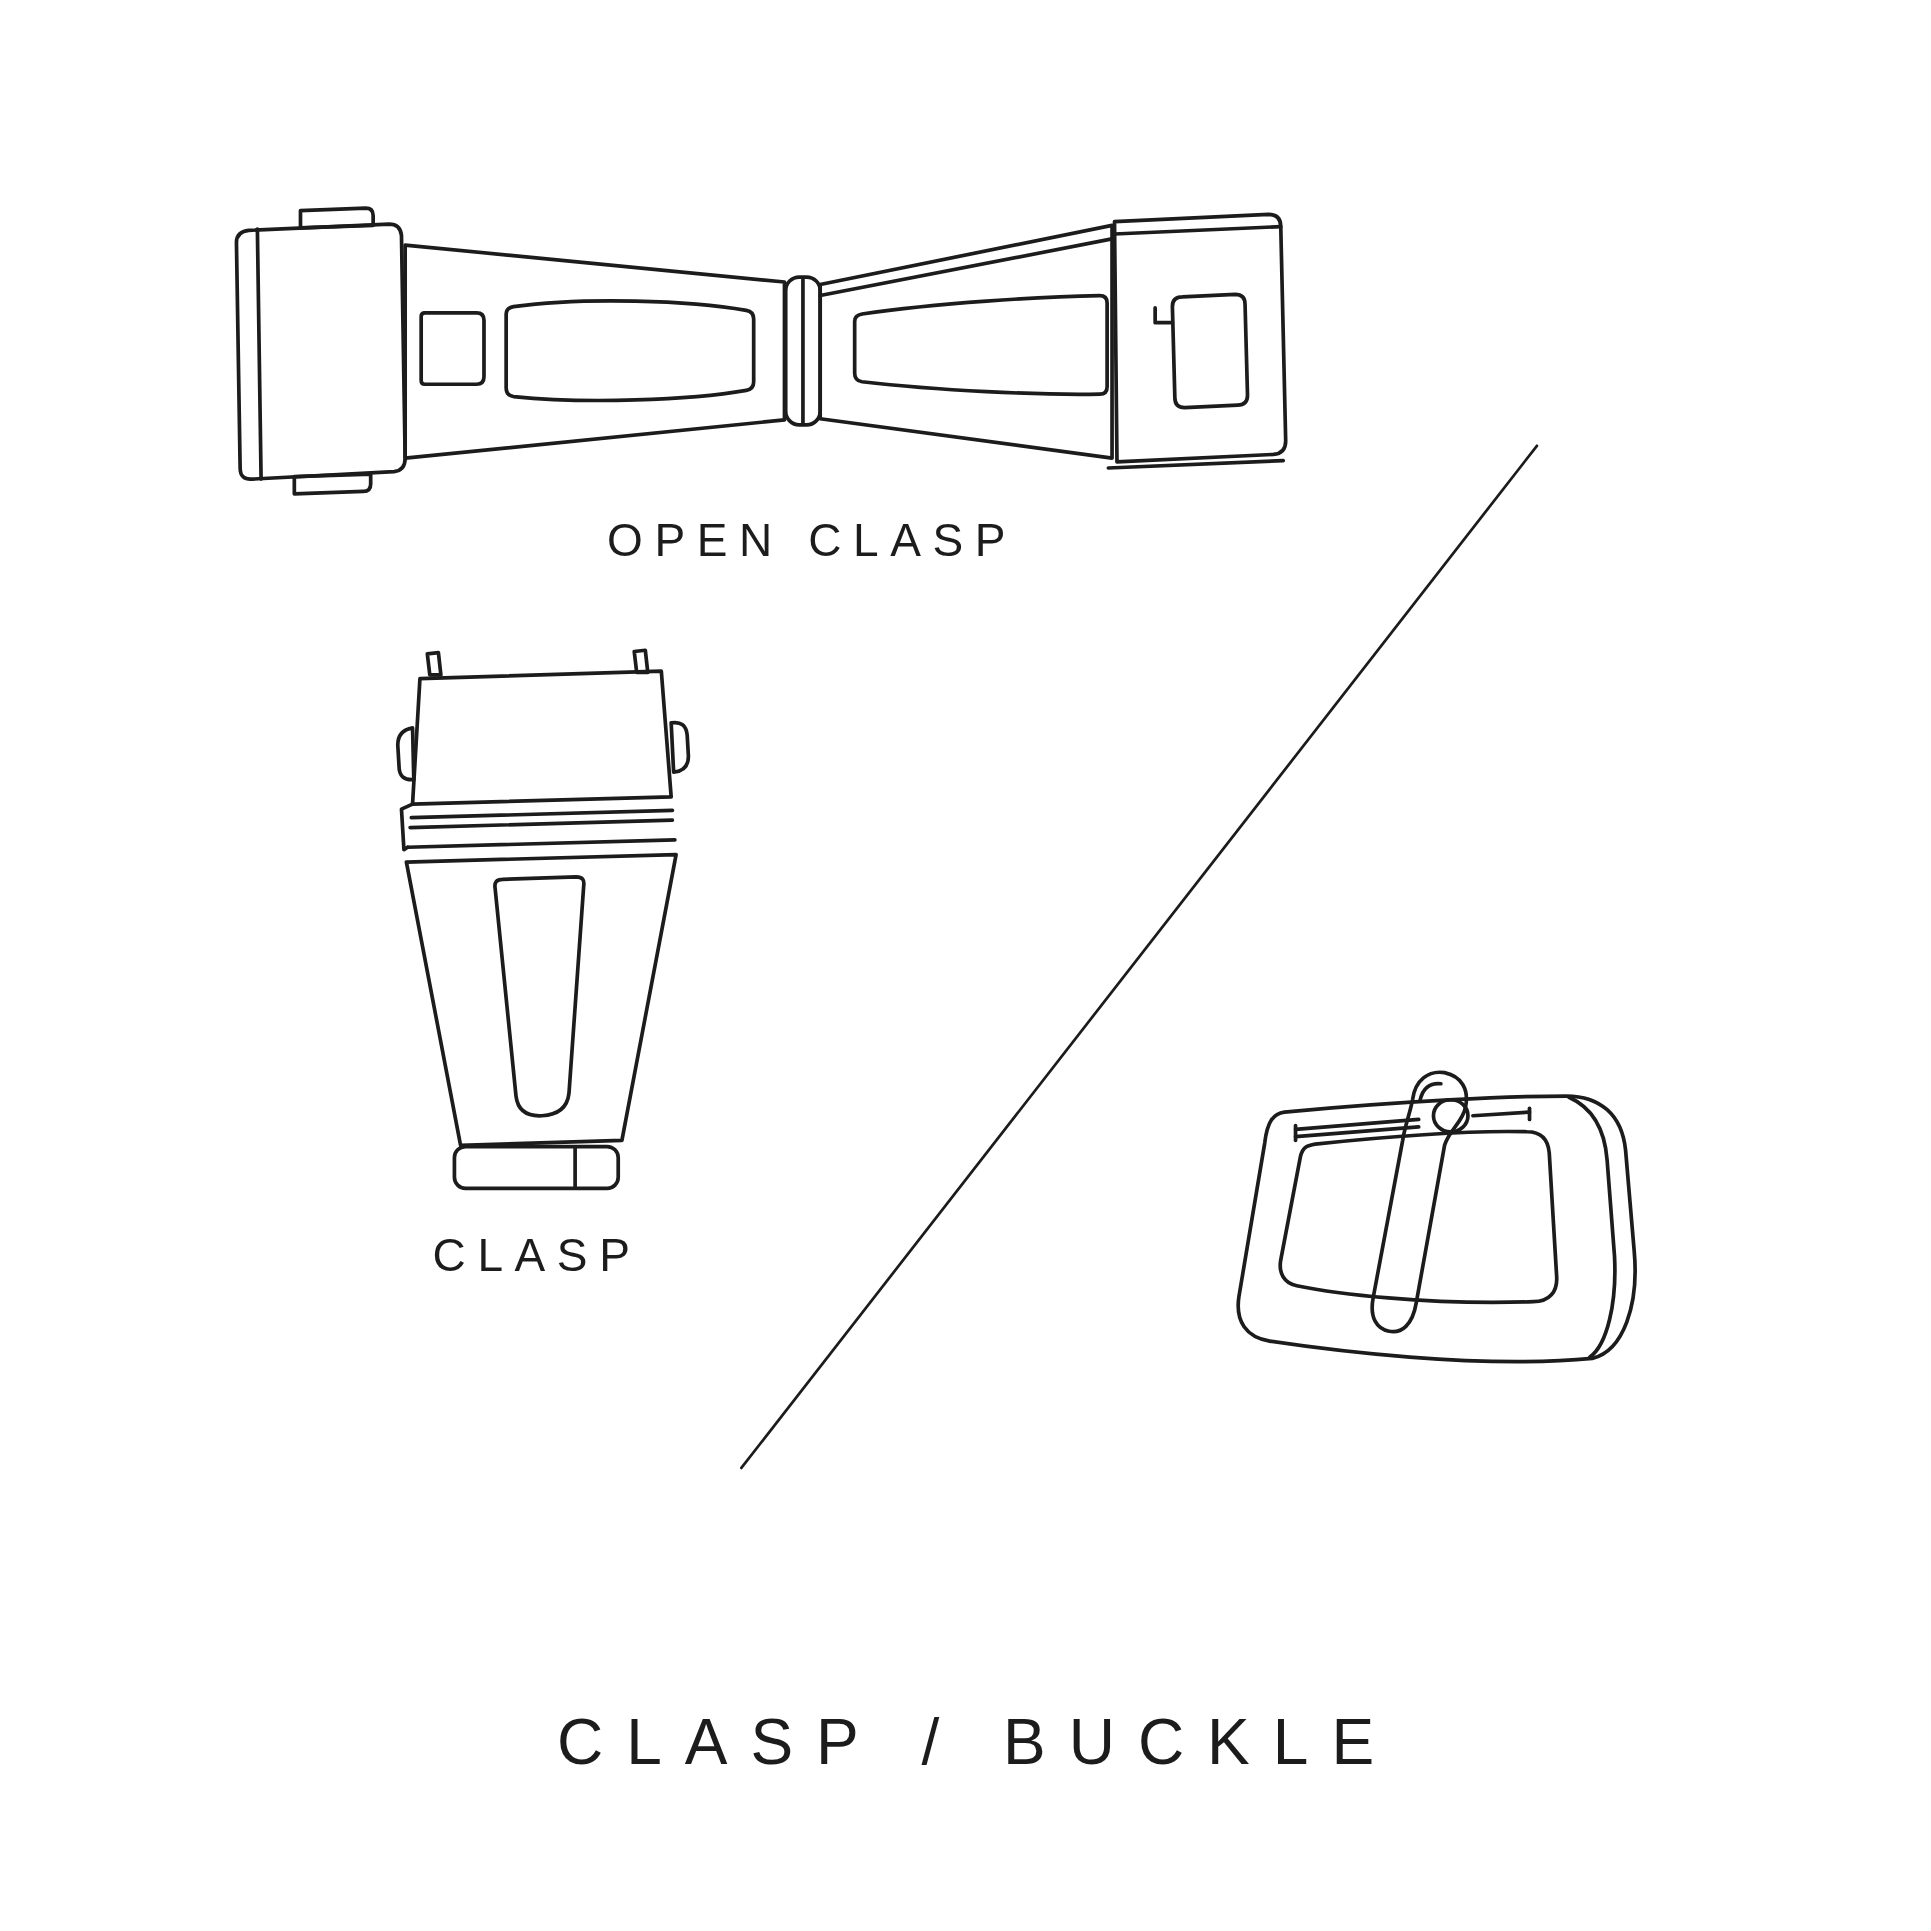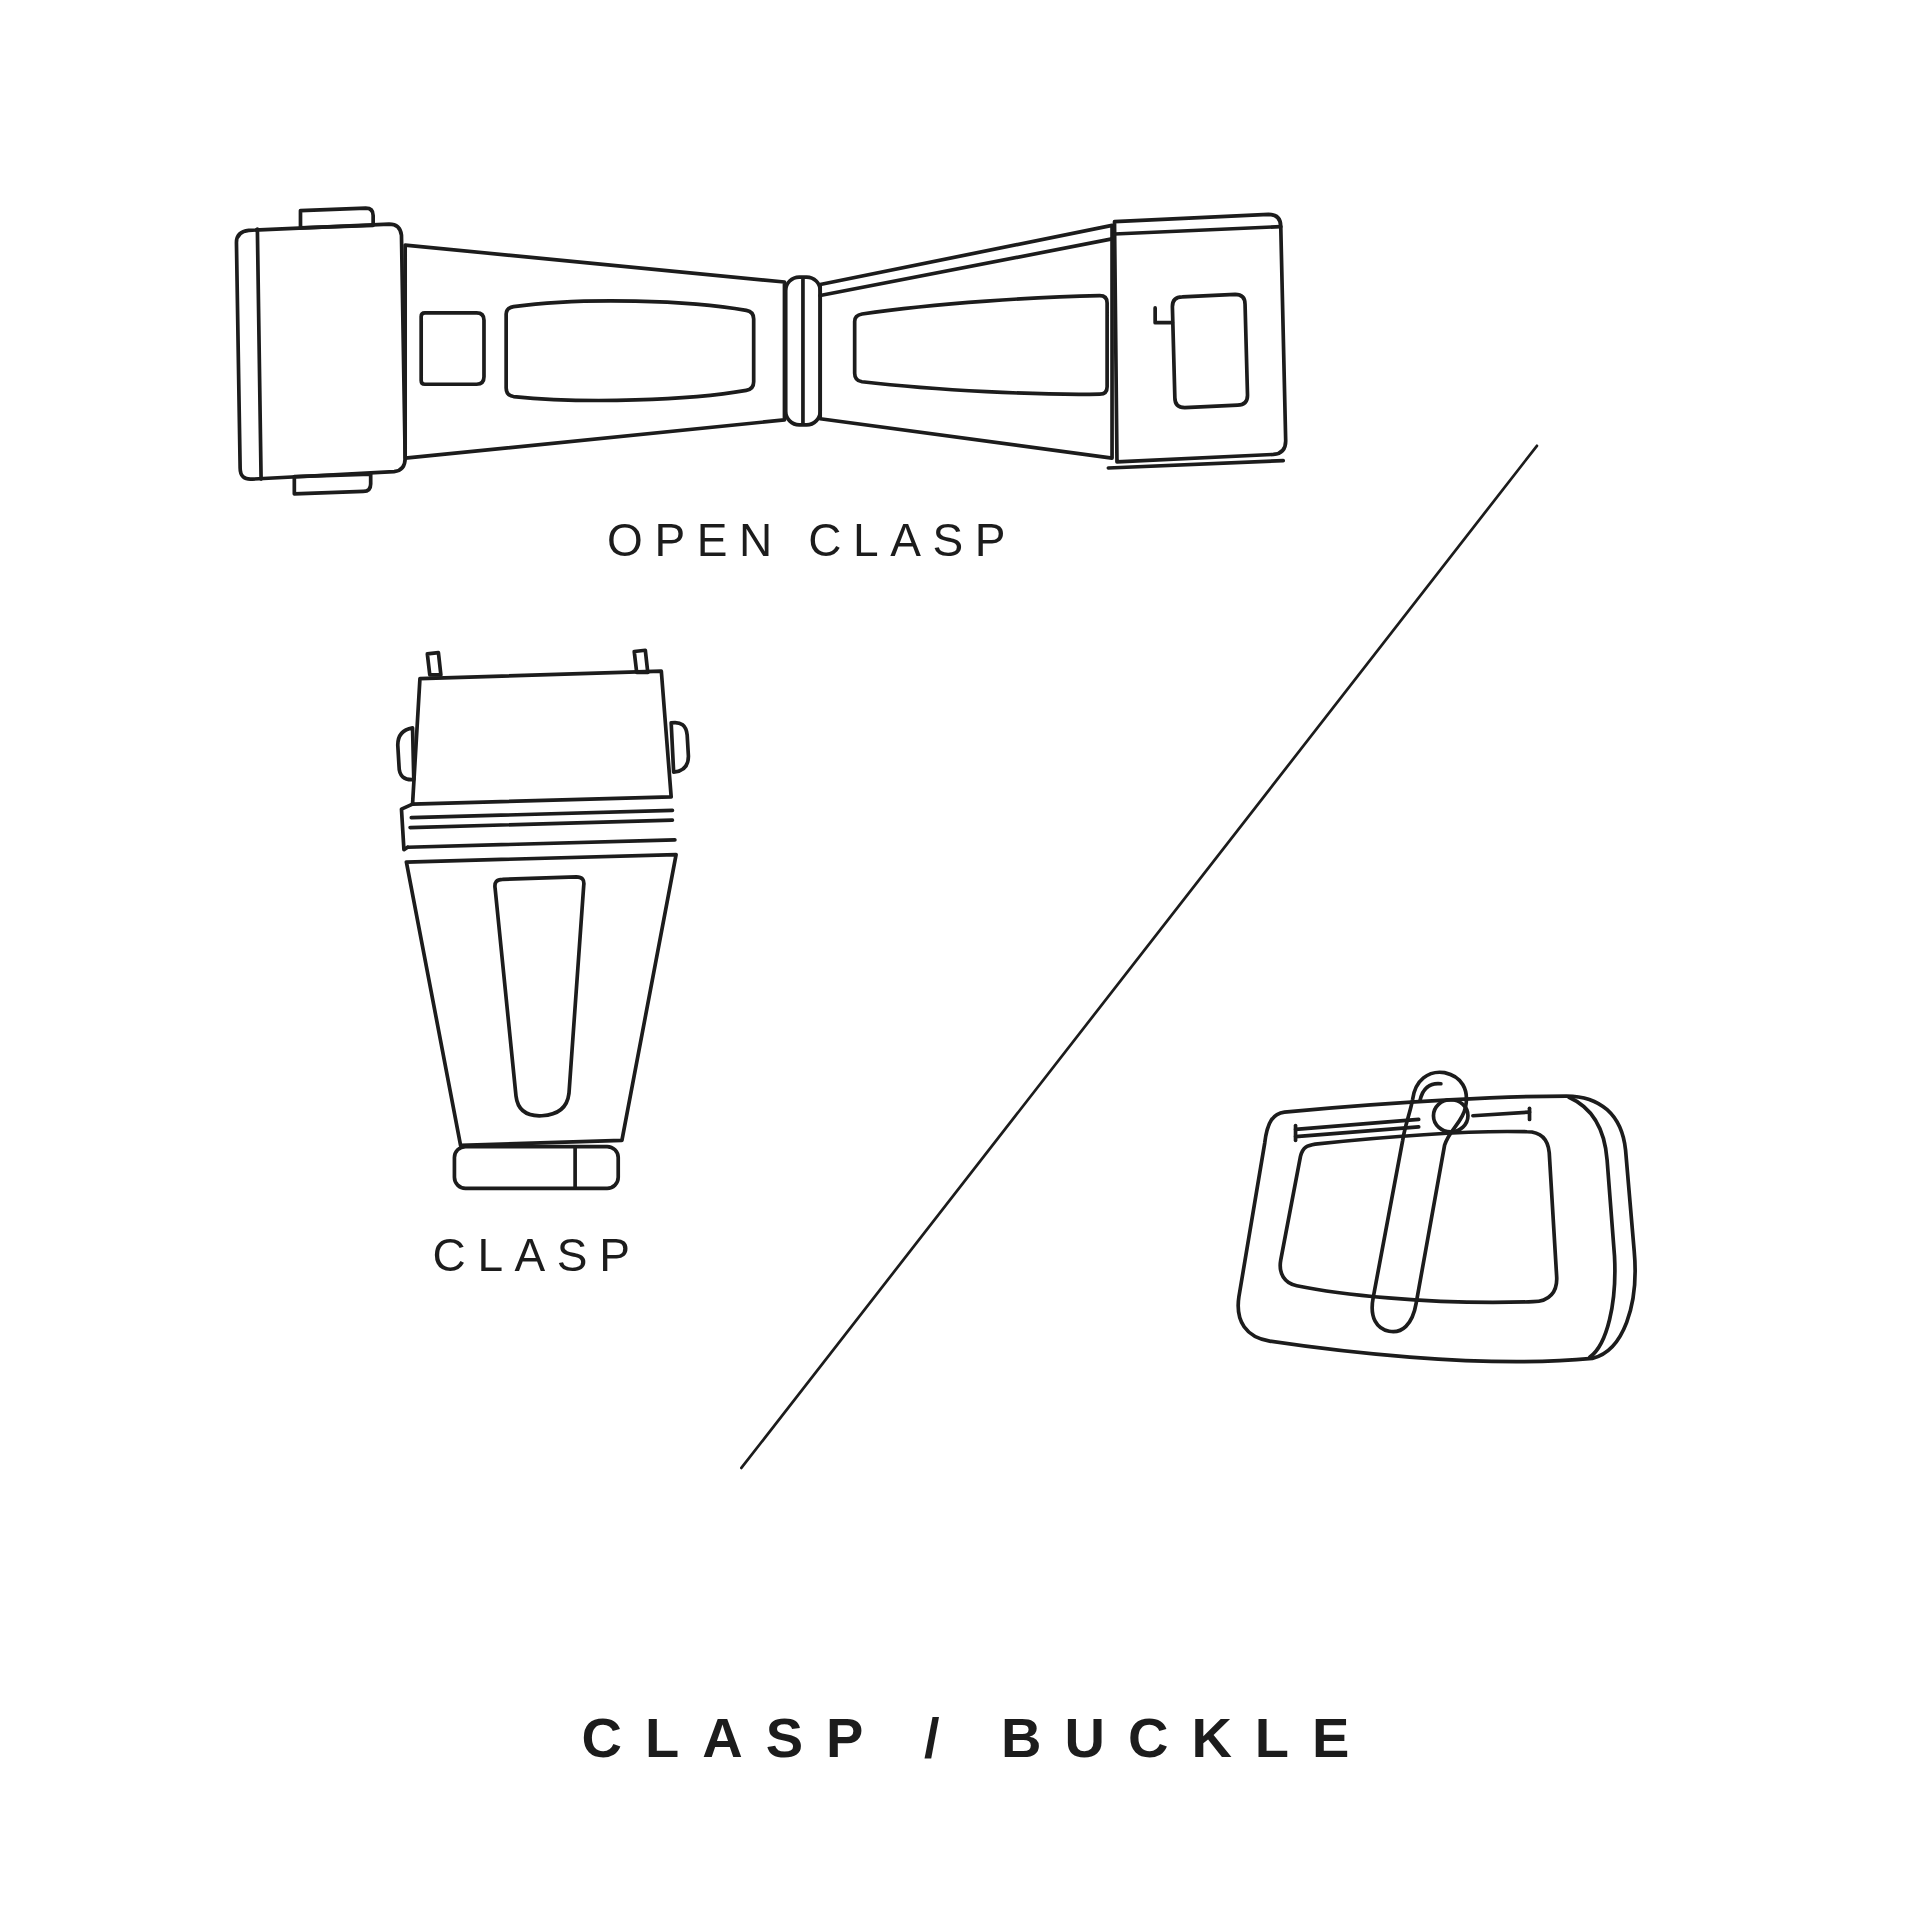--- a/index.html
+++ b/index.html
@@ -35,23 +35,23 @@
     transform: translateX(-50%);
     color: var(--text, #1c1c1c);
     white-space: nowrap;
   }
   .caption {
     font-size: 46px;
     letter-spacing: 11.6px;
     font-weight: 500;
   }
   .title {
-    font-size: 56px;
+    font-size: 64px;
     letter-spacing: 23px;
-    font-weight: 700;
+    font-weight: 400;
   }
 </style>
 </head>
 <body>
 
 <div class="canvas">
 
   <svg class="art" viewBox="0 0 1568 1568" aria-hidden="true">
 
     <g>

